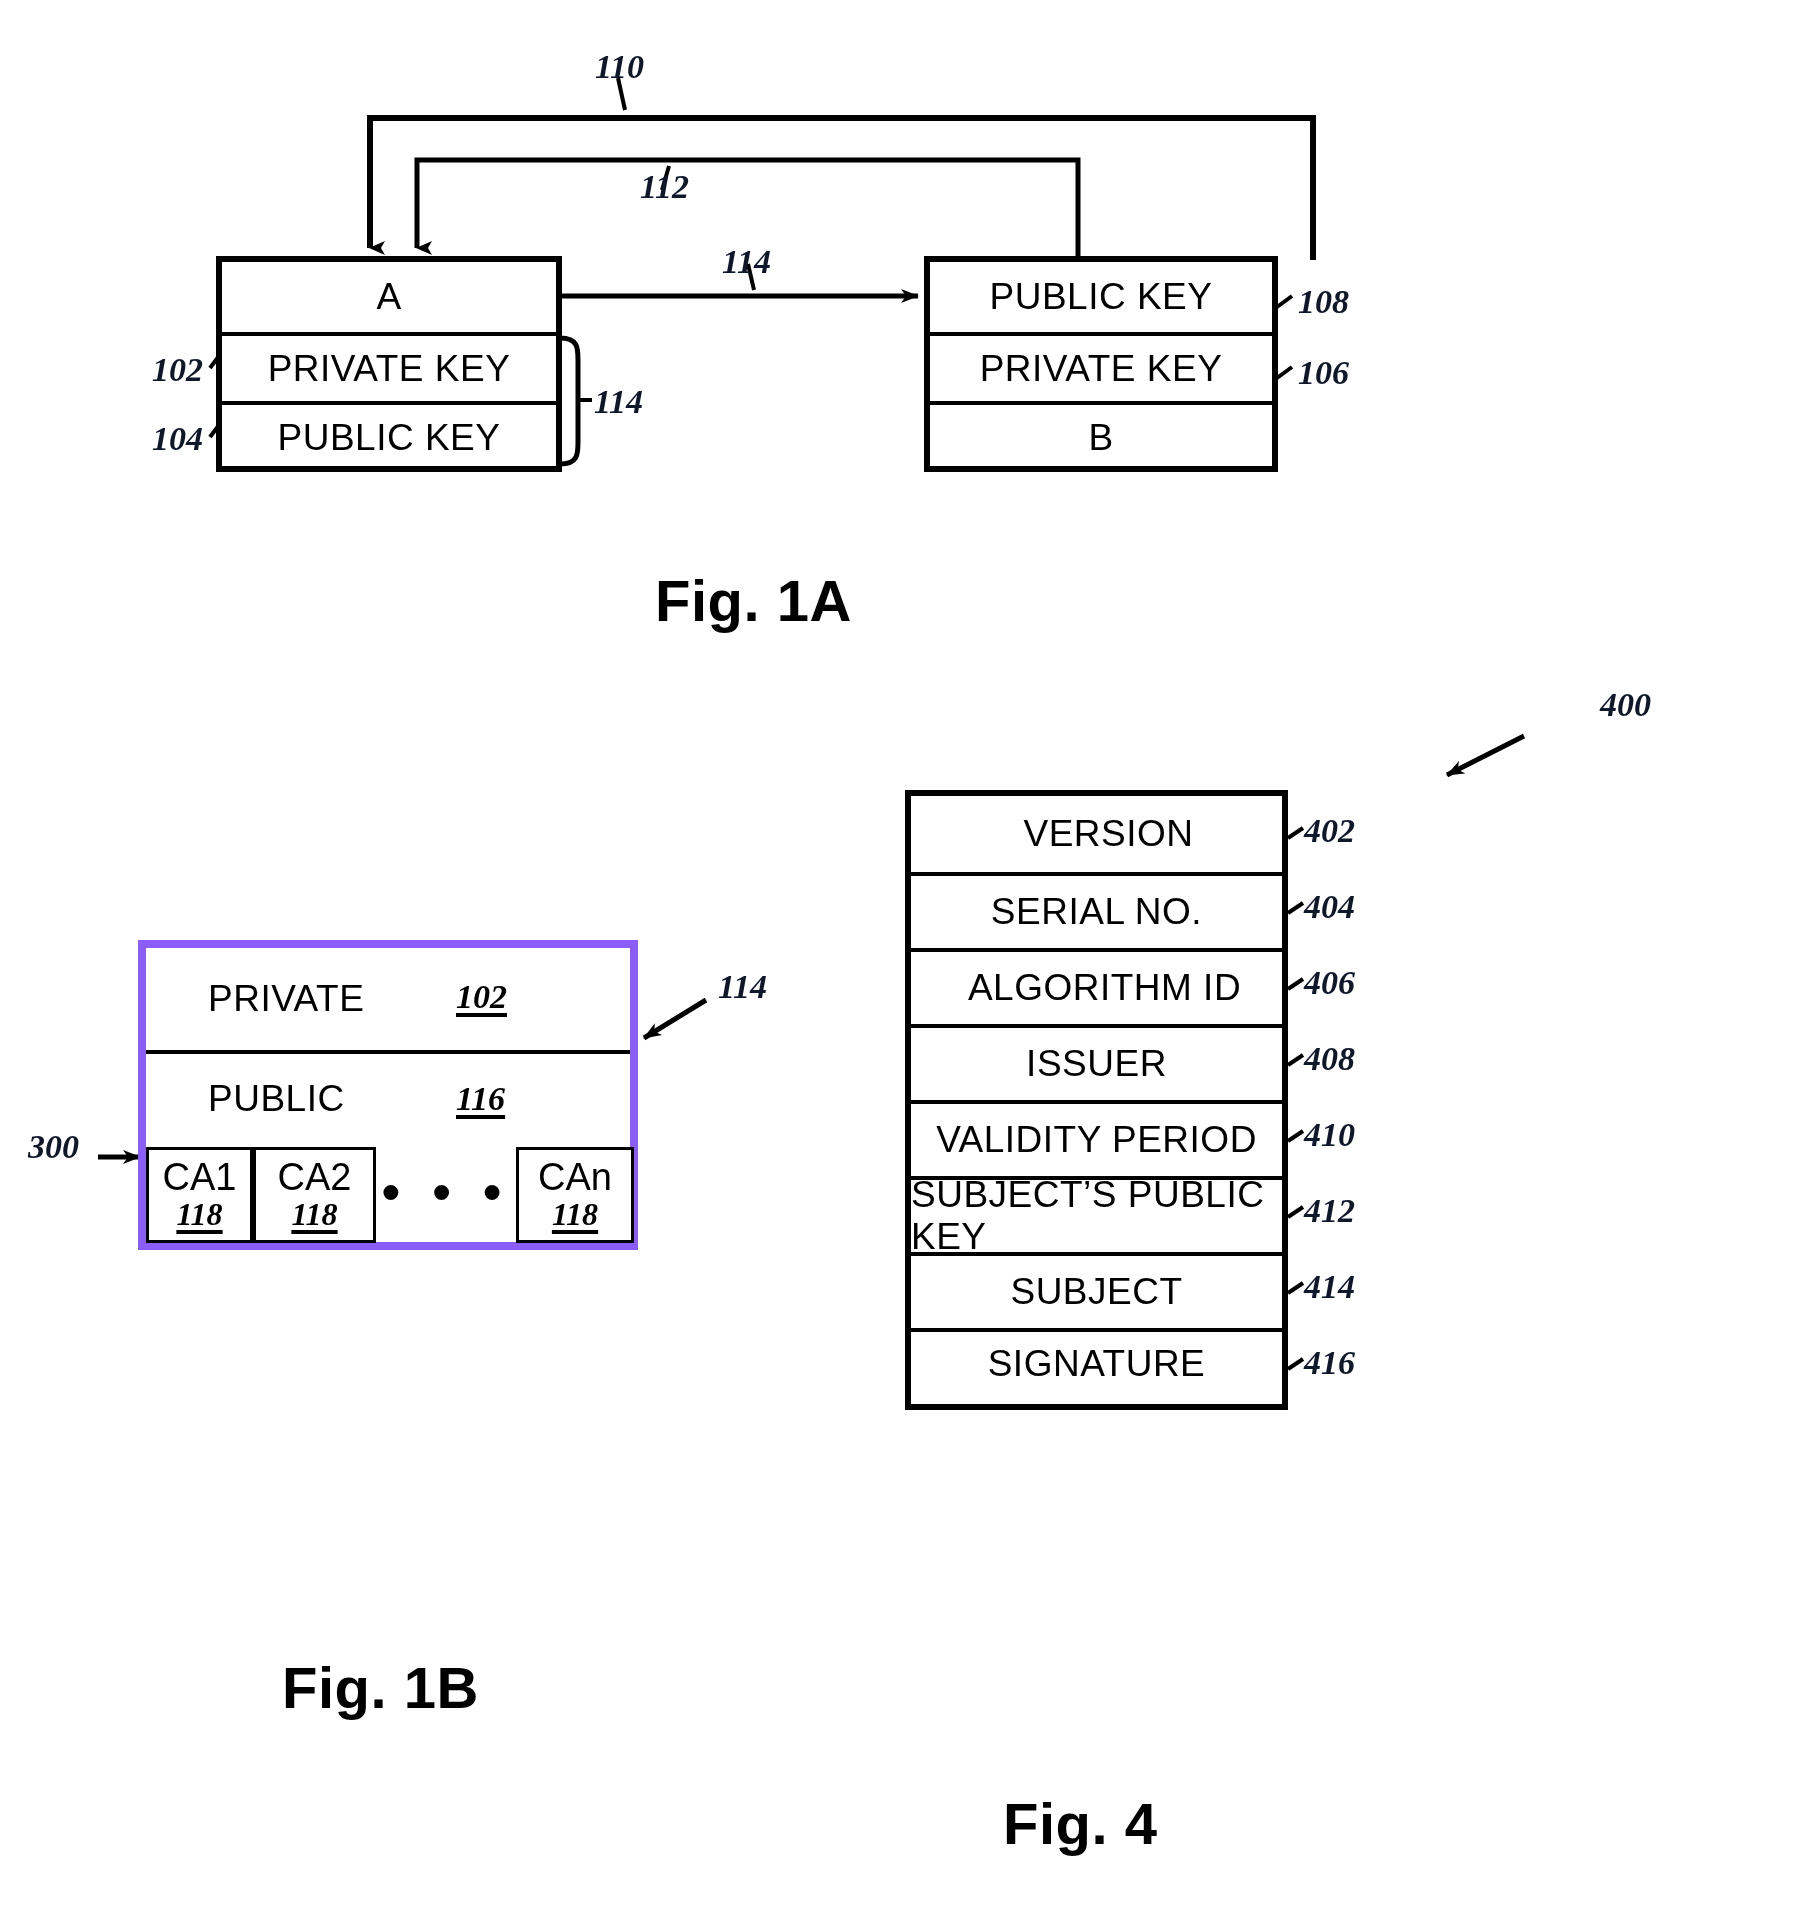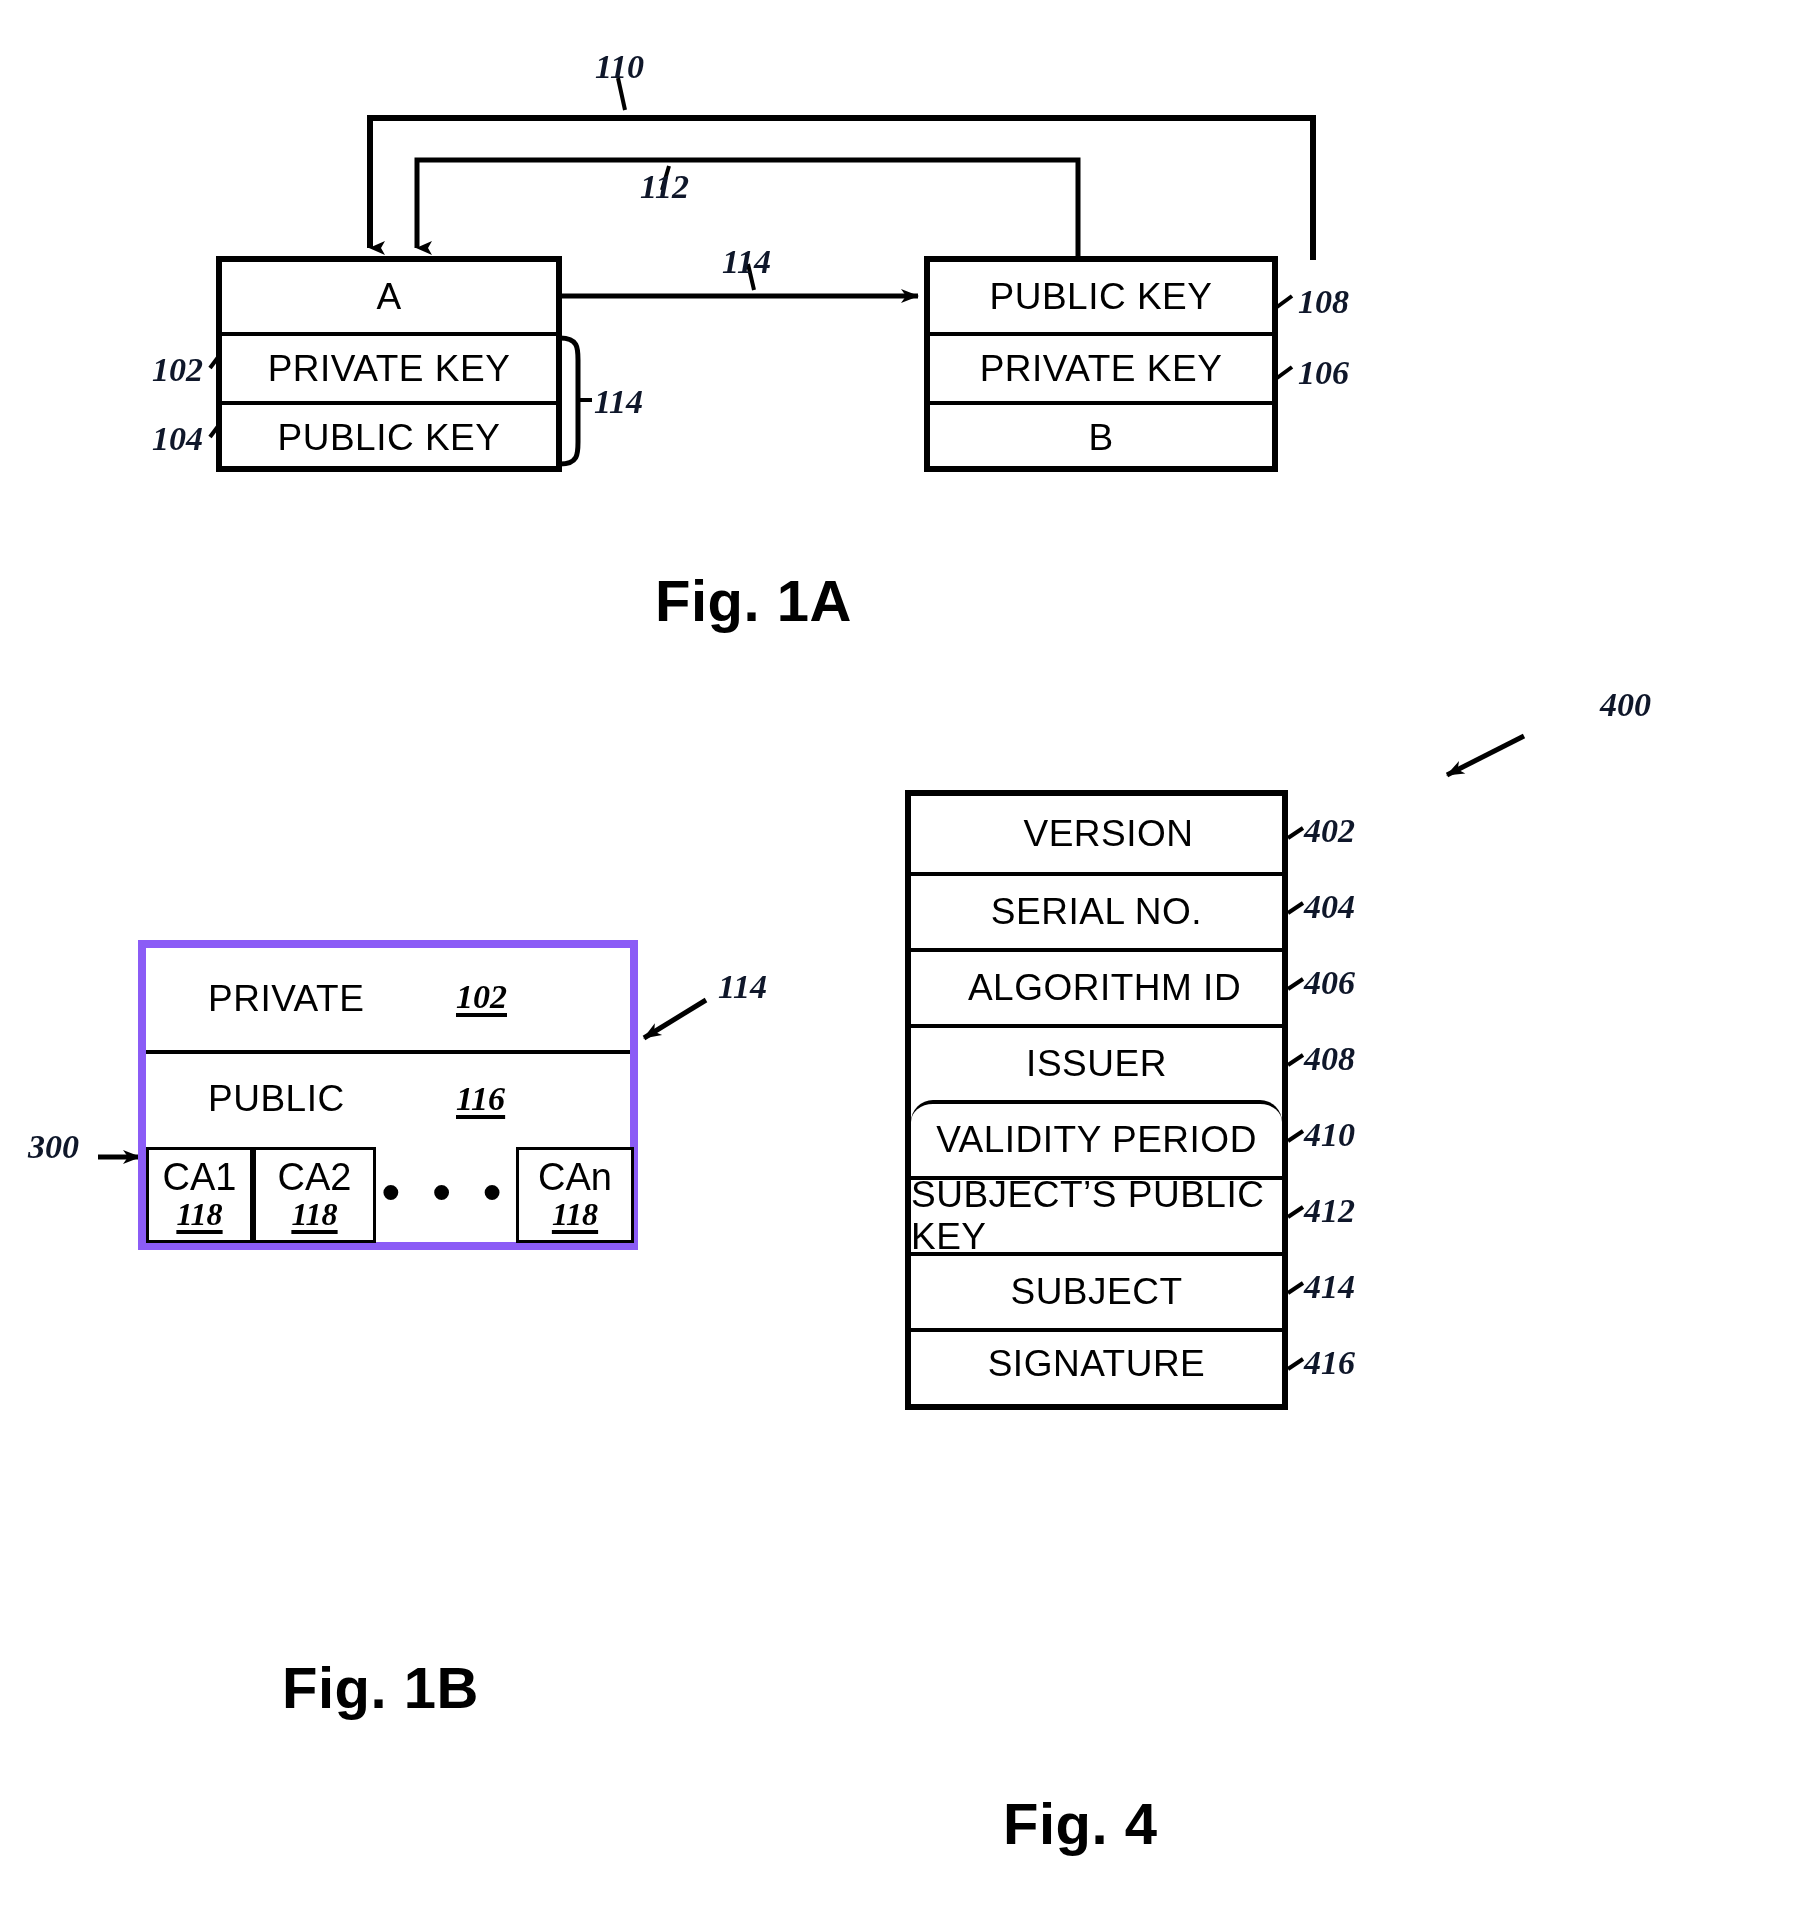--- a/index.html
+++ b/index.html
@@ -328,21 +328,21 @@
 
   <div class="abs figcaption" style="left:282px; top:1654px;">Fig. 1B</div>
 
   <div class="abs refnum" style="left:1600px; top:686px;">400</div>
 
   <div class="certbox" style="left:905px; top:790px; width:383px; height:620px;">
     <div class="certrow" style="height:76px;padding-left:24px;">VERSION</div>
     <div class="certrow" style="height:76px;">SERIAL NO.</div>
     <div class="certrow" style="height:76px;padding-left:16px;">ALGORITHM ID</div>
     <div class="certrow" style="height:76px;">ISSUER</div>
-    <div class="certrow" style="height:76px;border-radius:22px;">VALIDITY PERIOD</div>
+    <div class="certrow" style="height:76px;">VALIDITY PERIOD</div>
     <div class="certrow" style="height:76px;">SUBJECT’S PUBLIC KEY</div>
     <div class="certrow" style="height:76px;">SUBJECT</div>
     <div class="certrow" style="height:68px;">SIGNATURE</div>
   </div>
 
   <div class="abs refnum" style="left:1304px; top:812px;">402</div>
   <div class="abs refnum" style="left:1304px; top:888px;">404</div>
   <div class="abs refnum" style="left:1304px; top:964px;">406</div>
   <div class="abs refnum" style="left:1304px; top:1040px;">408</div>
   <div class="abs refnum" style="left:1304px; top:1116px;">410</div>

